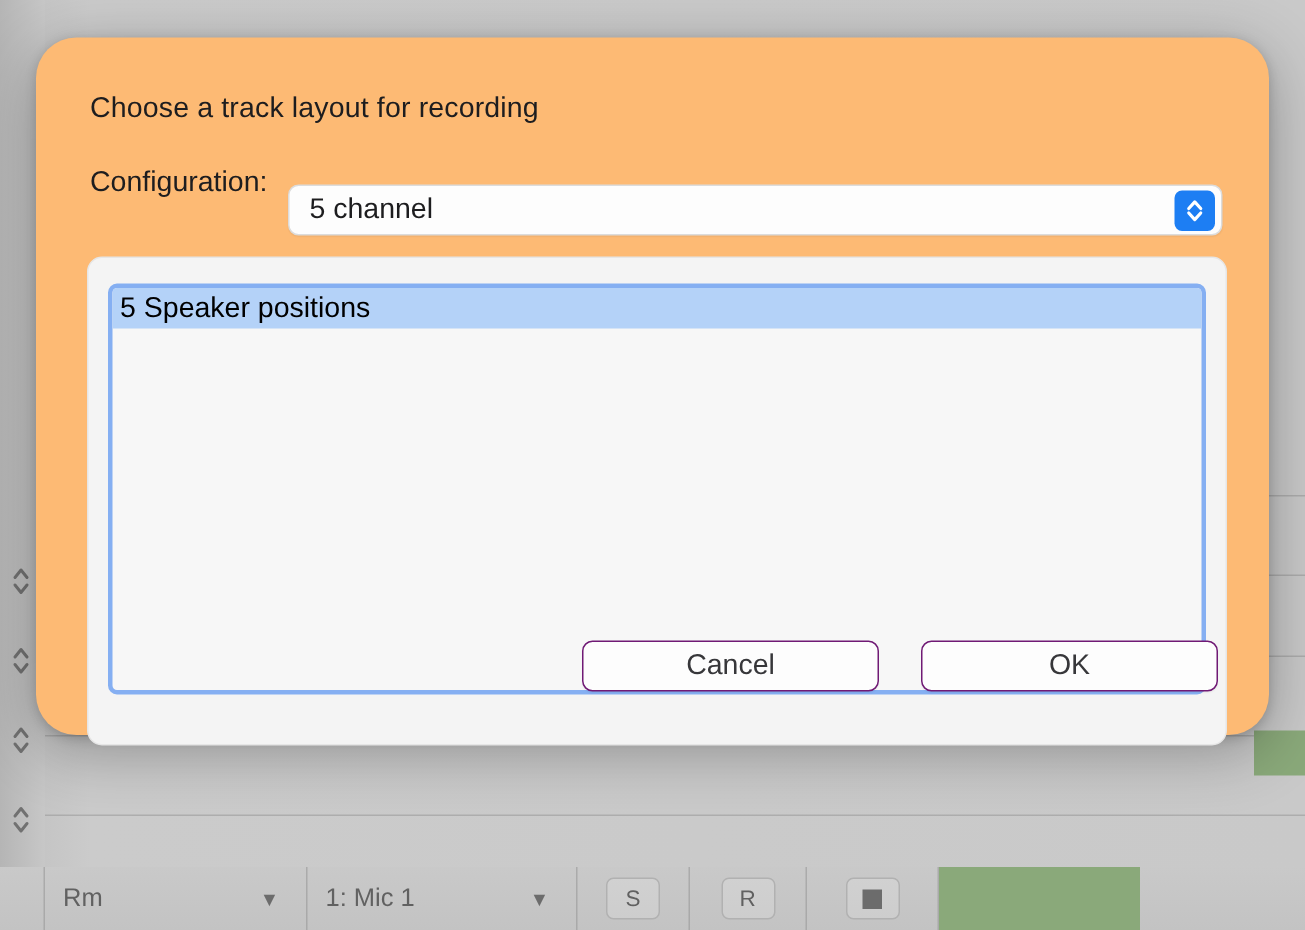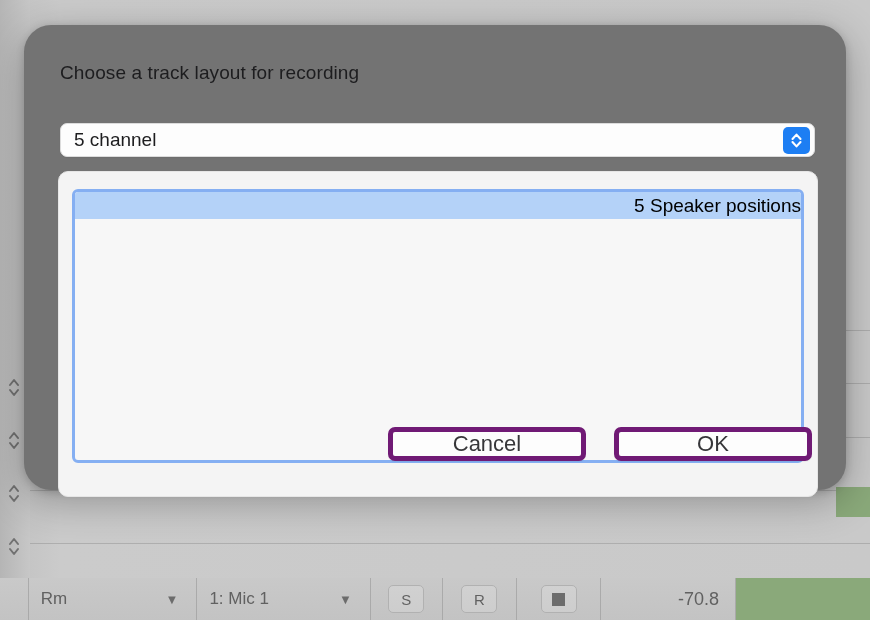--- a/index.html
+++ b/index.html
@@ -101,21 +101,21 @@
     position: absolute;
     inset: 0;
     background: rgba(255,255,255,0.02);
   }
   #dialog-sheet {
     position: absolute;
     left: 24px;
     top: 25px;
     width: 822px;
     height: 465px;
-    background: #737373;
+    background: #fdba74;
     border-radius: 27px;
     box-shadow: 0 10px 42px rgba(0,0,0,.30), 0 2px 8px rgba(0,0,0,.18);
     box-sizing: border-box;
   }
 
   #dialog-title {
     position: absolute;
     left: 36px;
     top: 37px;
     font-size: 19px;
@@ -201,43 +201,42 @@
     font-size: 19px;
     color: #000000;
     line-height: 27px;
     height: 27px;
     white-space: nowrap;
     padding-left: 5px;
     box-sizing: border-box;
   }
   .layout-row.selected-full {
     background: #b4d2f8;
-    text-align: right;
   }
   .layout-row.selected-text .rowtext {
     background: #b4d2f8;
   }
 
   
   #dialog-buttons {
     position: absolute;
     right: 34px;
     bottom: 29px;
     display: flex;
     gap: 28px;
   }
   .dialog-button {
     width: 198px;
     height: 34px;
-    border: 5px solid #701a75;
+    border: 1px solid #701a75;
     border-radius: 7px;
     background: #fdfdfd;
     box-shadow: 0 1px 1px rgba(0,0,0,.05);
     color: #37373a;
-    font-size: 22px;
+    font-size: 19px;
     display: flex;
     align-items: center;
     justify-content: center;
     box-sizing: border-box;
   }
 </style>
 </head>
 <body>
 
 <div id="app-background">
@@ -297,34 +296,34 @@
       <div class="mx-minibtn">S</div>
     </div>
     <div class="mx-cell mx-btn-cell" style="width:78px;">
       <div class="mx-minibtn">R</div>
     </div>
     <div class="mx-cell mx-btn-cell" style="width:88px;">
       <div class="mx-minibtn">
         <span class="mx-stopglyph"></span>
       </div>
     </div>
-    <div class="mx-cell mx-value" style="width:140px;">-70.8</div>
     <div class="mx-cell mx-meter-cell" style="width:134px;">
       <div class="mx-meter" style="width:134px;"></div>
     </div>
   </div>
 </div>
 
 <div id="sheet-scrim"></div>
 
 <div id="dialog-sheet">
 
   <div id="dialog-title">Choose a track layout for recording</div>
 
   <div id="configuration-row">
+    <div id="configuration-label">Configuration:</div>
     <div id="configuration-select">
       <span id="configuration-value">5 channel</span>
       <span id="configuration-stepper-icon">
         <svg width="17" height="19" viewBox="0 0 17 19">
           <path d="M4.5 8 L8.5 3.6 L12.5 8" fill="none" stroke="#ffffff" stroke-width="2.1" stroke-linecap="round" stroke-linejoin="round"></path>
           <path d="M4.5 11 L8.5 15.4 L12.5 11" fill="none" stroke="#ffffff" stroke-width="2.1" stroke-linecap="round" stroke-linejoin="round"></path>
         </svg>
       </span>
     </div>
   </div>

